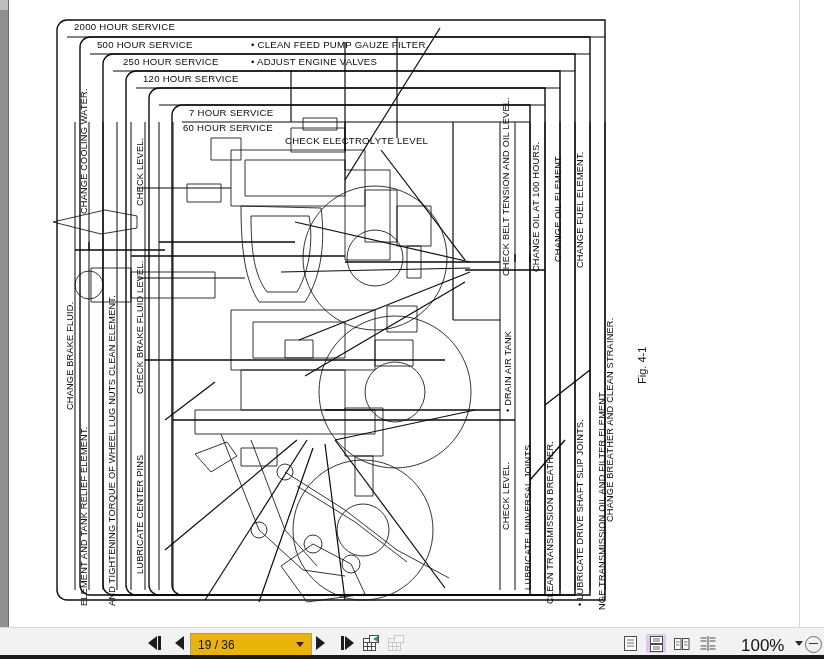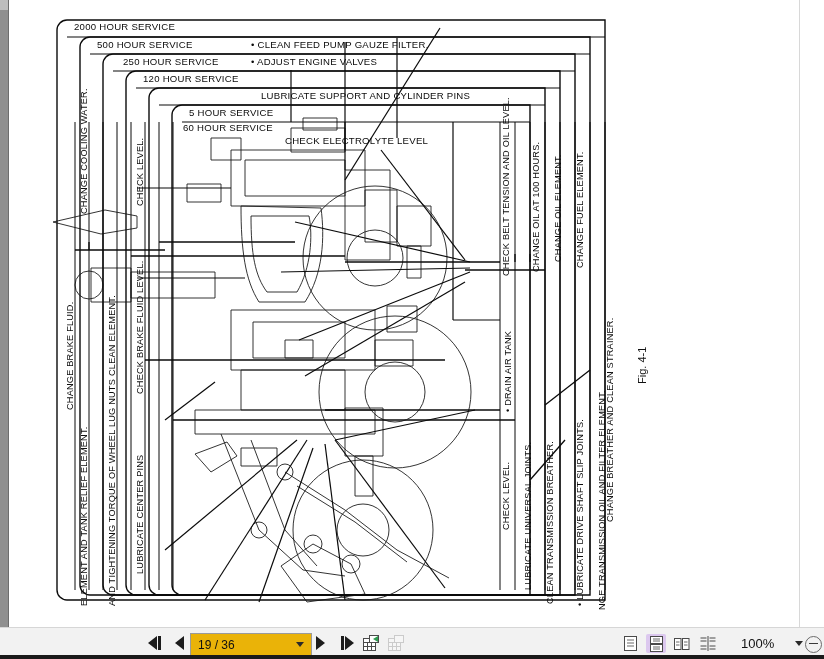--- a/index.html
+++ b/index.html
@@ -84,21 +84,21 @@
   }
   .pagebox span{
     font-size:12px;color:#111;padding-left:7px;font-family:"Liberation Sans",sans-serif;
   }
   .pagebox .caret{
     position:absolute;right:7px;top:8px;width:0;height:0;
     border-left:4px solid transparent;border-right:4px solid transparent;border-top:5px solid #2a2a2a;
   }
   .tool-icon{position:absolute;top:7px;width:18px;height:17px;}
   .zoomtxt{
-    position:absolute;left:741px;top:8px;font-size:13px;color:#111;
+    position:absolute;left:741px;top:8px;font-size:17px;color:#111;
     font-family:"Liberation Sans",sans-serif;
   }
   .zoom-caret{
     position:absolute;left:795px;top:13px;width:0;height:0;
     border-left:4px solid transparent;border-right:4px solid transparent;border-top:5px solid #2a2a2a;
   }
   .zoom-minus{
     position:absolute;left:805px;top:8px;width:15px;height:15px;border-radius:50%;
     border:1px solid #6a6a6a;
   }
@@ -265,22 +265,21 @@
           </g>
         </svg>
 
         <div class="hlabel" style="left:29px;top:11px;">2000 HOUR SERVICE</div>
         <div class="hlabel" style="left:52px;top:29px;">500 HOUR SERVICE</div>
         <div class="hlabel" style="left:206px;top:29px;">• CLEAN FEED PUMP GAUZE FILTER.</div>
         <div class="hlabel" style="left:78px;top:46px;">250 HOUR SERVICE</div>
         <div class="hlabel" style="left:206px;top:46px;">• ADJUST ENGINE VALVES</div>
         <div class="hlabel" style="left:98px;top:63px;">120 HOUR SERVICE</div>
         <div class="hlabel" style="left:138px;top:80px;margin-top:32px;">60 HOUR SERVICE</div>
-        <div class="hlabel" style="left:216px;top:80px;">LUBRICATE SUPPORT AND CYLINDER PINS</div>
-        <div class="hlabel" style="left:144px;top:97px;">5 HOUR SERVICE</div>
+        <div class="hlabel" style="left:144px;top:97px;">7 HOUR SERVICE</div>
         <div class="hlabel" style="left:240px;top:97px;margin-top:28px;">CHECK ELECTROLYTE LEVEL</div>
 
         <div class="vlabel" style="left:34px;top:204px;">CHANGE COOLING WATER.</div>
         <div class="vlabel" style="left:90px;top:196px;">CHECK LEVEL.</div>
         <div class="vlabel" style="left:20px;top:400px;">CHANGE BRAKE FLUID.</div>
         <div class="vlabel" style="left:62px;top:366px;">CLEAN ELEMENT.</div>
         <div class="vlabel" style="left:90px;top:384px;">CHECK BRAKE FLUID LEVEL.</div>
         <div class="vlabel" style="left:34px;top:596px;">ELEMENT AND TANK RELIEF ELEMENT.</div>
         <div class="vlabel" style="left:62px;top:596px;">AND TIGHTENING TORQUE OF WHEEL LUG NUTS</div>
         <div class="vlabel" style="left:90px;top:564px;">LUBRICATE CENTER PINS</div>

